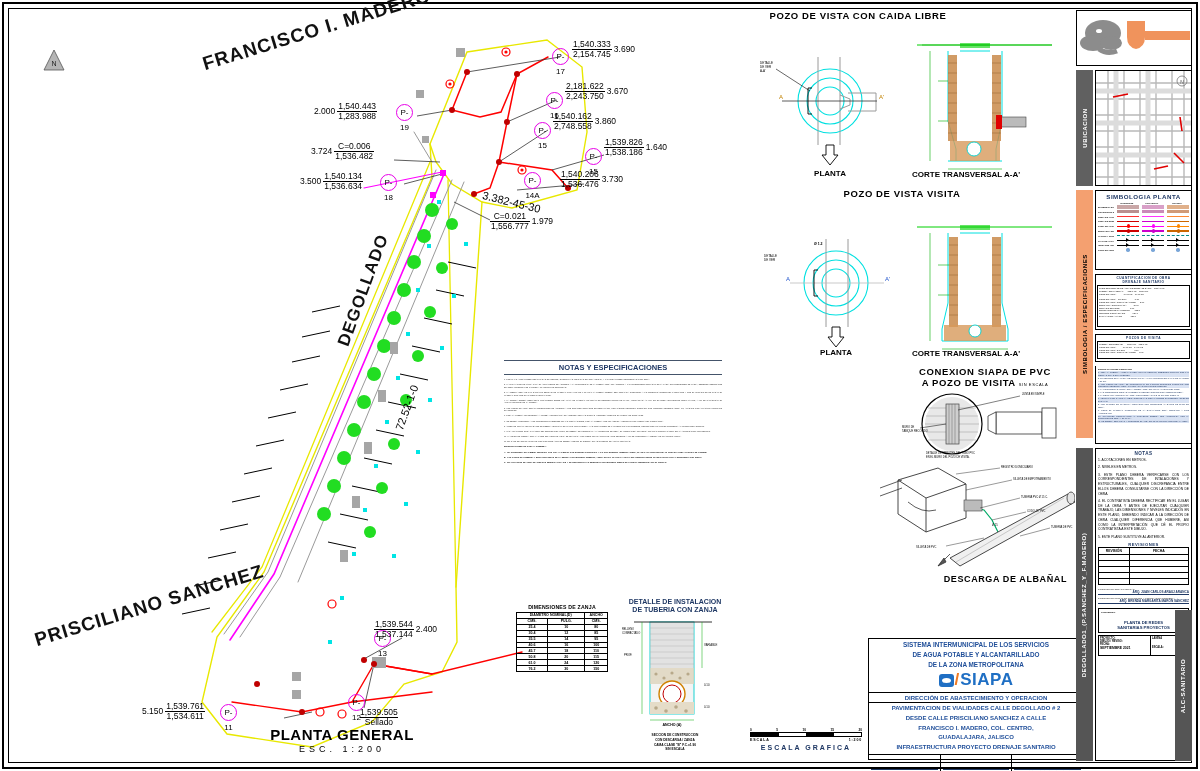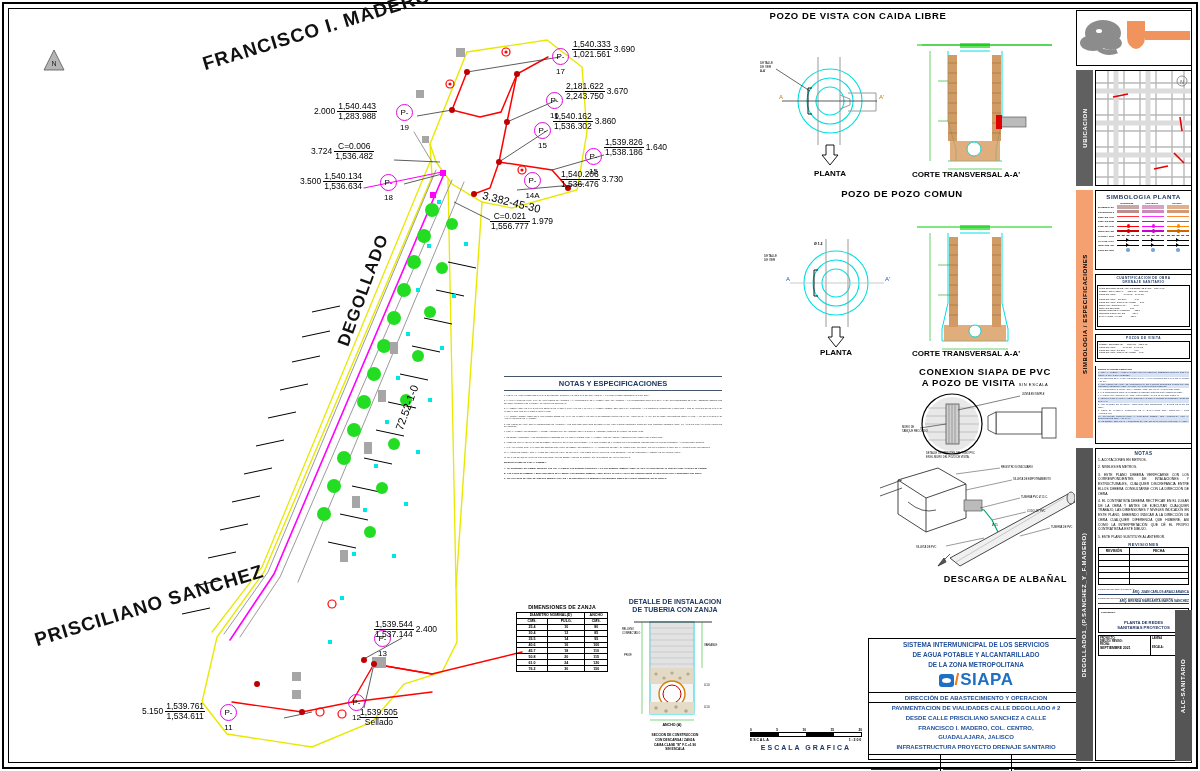--- a/index.html
+++ b/index.html
@@ -65,21 +65,21 @@
   .plan-title .t1 { font-size: 15px; font-weight: bold; letter-spacing: .5px;}
   .plan-title .t2 { font-size: 9px; margin-top: 1px; letter-spacing: 4px; }
 
   
   .det-title {
     font-size: 9.5px; font-weight: bold; color: #000;
     text-align: center; letter-spacing: .6px;
   }
 
   
-  #notes { position: absolute; left: 504px; top: 376px; width: 218px; height: 222px; }
+  #notes { position: absolute; left: 504px; top: 360px; width: 218px; height: 222px; }
   #notes .nt-head {
     font-size: 7.5px; font-weight: bold; text-align: center;
     border-top: 1.6px solid #44546a; border-bottom: 1.6px solid #44546a;
     padding: 2px 0; margin-bottom: 3px; color:#1f3864;
   }
   .micro {
     font-size: 1.9px; line-height: 2.6px; color: #333; text-align: justify;
     word-spacing: .3px;
   }
   .micro p { margin: 0 0 2.6px 0; }
@@ -339,31 +339,31 @@
 
     <div class="st-name" id="st-madero">FRANCISCO I. MADERO</div>
     <div class="st-name" id="st-sanchez">PRISCILIANO SANCHEZ</div>
     <div class="st-name" id="st-degollado">DEGOLLADO</div>
 
     <div class="lbl" style="left:382px; top:416px; transform:rotate(-70deg); transform-origin:0 0; font-size:11px;">72.52-1-0</div>
     <div class="lbl" style="left:472px; top:178px; transform:rotate(14deg); transform-origin:0 0; font-size:11px;">3.382-45-30</div>
 
     <div class="pnode" style="left:540px; top:36px;">P-17</div>
     <div class="lbl" style="left:560px; top:28px;">
-      <span class="frac"><span class="top">1,540.333</span><span class="bot">1,021.561</span></span><span class="post">3.690</span>
+      <span class="frac"><span class="top">1,540.333</span><span class="bot">2,154.745</span></span><span class="post">3.690</span>
     </div>
 
     <div class="pnode" style="left:534px; top:80px;">P-16</div>
     <div class="lbl" style="left:553px; top:70px;">
       <span class="frac"><span class="top">2,181.622</span><span class="bot">2,243.750</span></span><span class="post">3.670</span>
     </div>
 
     <div class="pnode" style="left:522px; top:110px;">P-15</div>
     <div class="lbl" style="left:541px; top:100px;">
-      <span class="frac"><span class="top">1,540.162</span><span class="bot">1,536.302</span></span><span class="post">3.860</span>
+      <span class="frac"><span class="top">1,540.162</span><span class="bot">2,748.558</span></span><span class="post">3.860</span>
     </div>
 
     <div class="pnode" style="left:573px; top:136px;">P-15</div>
     <div class="lbl" style="left:592px; top:126px;">
       <span class="frac"><span class="top">1,539.826</span><span class="bot">1,538.186</span></span><span class="post">1.640</span>
     </div>
 
     <div class="pnode" style="left:512px; top:160px;">P-14A</div>
     <div class="lbl" style="left:548px; top:158px;">
       <span class="frac"><span class="top">1,540.206</span><span class="bot">1,536.476</span></span><span class="post">3.730</span>
@@ -395,20 +395,27 @@
     <div class="lbl" style="left:478px; top:200px;">
       <span class="frac"><span class="top">C=0.021</span><span class="bot">1,556.777</span></span><span class="post">1.979</span>
     </div>
 
     <div class="pnode" style="left:336px; top:682px;">P-12</div>
     <div class="lbl" style="left:348px; top:696px; text-align:center;">
       <span style="display:block; border-bottom:1px solid #000;">1,539.505</span>
       <span style="display:block;">Sellado</span>
     </div>
 
+    <div class="plan-title">
+      <div class="t1">PLANTA GENERAL</div>
+      <div class="t2">
+        <span>ESC.</span>
+        <span>1:200</span>
+      </div>
+    </div>
   </div>
 
   <div class="blk" style="left:752px; top:10px; width:320px; height:172px;">
     <div class="det-title" style="width:200px; margin-left:6px;">POZO DE VISTA CON CAIDA LIBRE</div>
     <svg width="320" height="158" viewBox="0 0 320 158">
 
       <g fill="none" stroke="#00e0e0" stroke-width="1.1">
         <circle cx="78" cy="80" r="32"></circle>
           <circle cx="78" cy="80" r="23"></circle>
           <circle cx="78" cy="80" r="14"></circle>
@@ -484,21 +491,21 @@
         <line x1="170" y1="24" x2="300" y2="24"></line>
         <line x1="186" y1="60" x2="196" y2="60"></line>
         <line x1="186" y1="100" x2="196" y2="100"></line>
         <line x1="196" y1="148" x2="250" y2="148"></line>
       </g>
       <text x="160" y="156" font-size="8" font-weight="bold" font-family="Liberation Sans">CORTE TRANSVERSAL A-A'</text>
     </svg>
   </div>
 
   <div class="blk" style="left:752px; top:188px; width:320px; height:172px;">
-    <div class="det-title" style="width:260px; margin-left:20px;">POZO DE POZO COMUN</div>
+    <div class="det-title" style="width:260px; margin-left:20px;">POZO DE VISTA VISITA</div>
     <svg width="320" height="158" viewBox="0 0 320 158">
       <g fill="none" stroke="#00e0e0" stroke-width="1.1">
         <circle cx="84" cy="84" r="32"></circle>
           <circle cx="84" cy="84" r="23"></circle>
           <circle cx="84" cy="84" r="14"></circle>
       </g>
       <g fill="none" stroke="#9a9a9a" stroke-width="1">
         <line x1="74" y1="40" x2="74" y2="128"></line>
           <line x1="96" y1="40" x2="96" y2="128"></line>
       </g>

